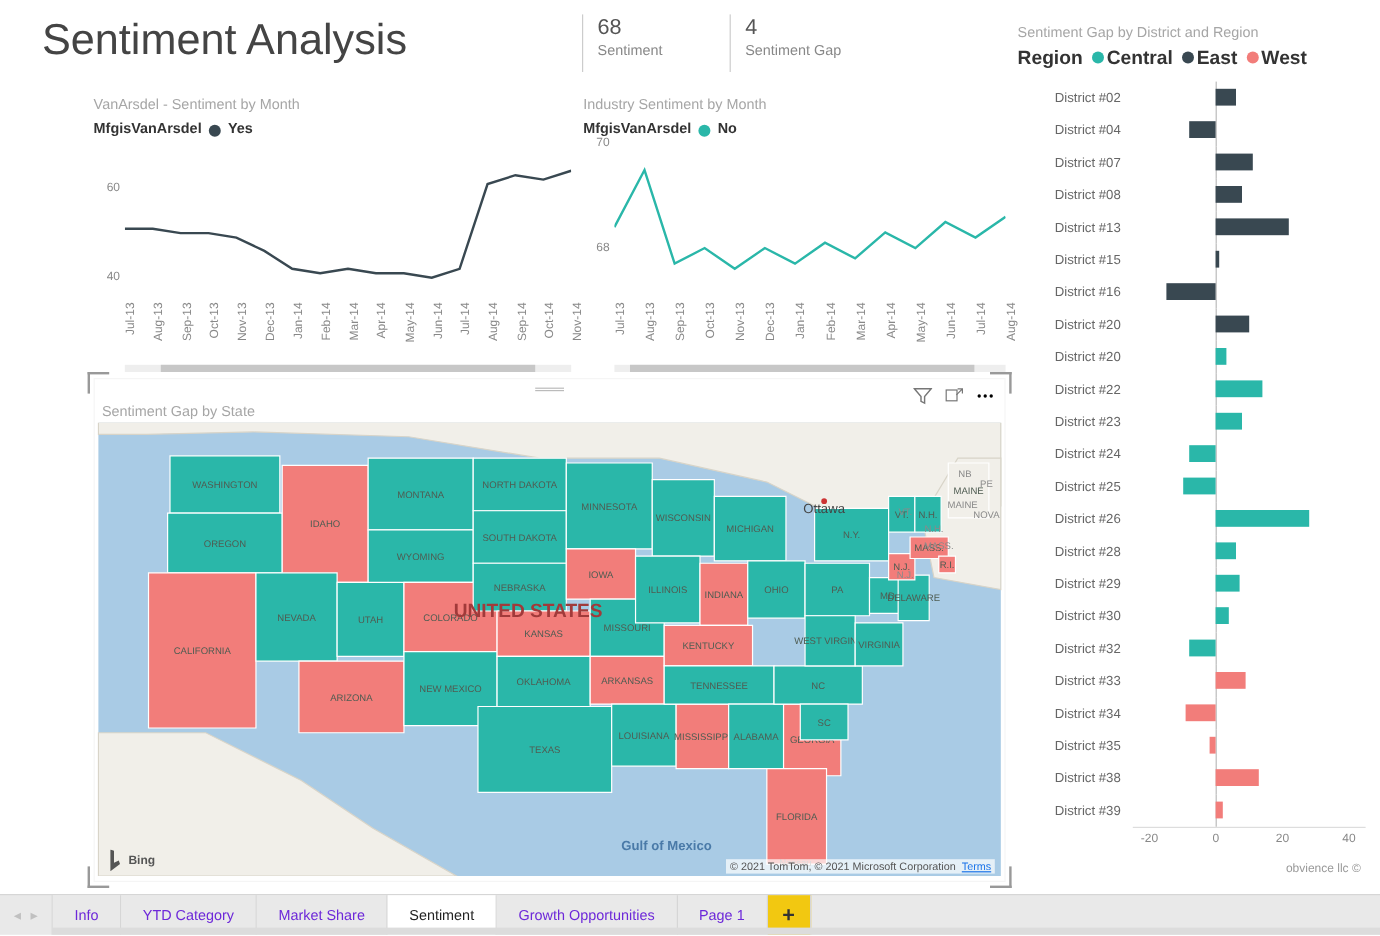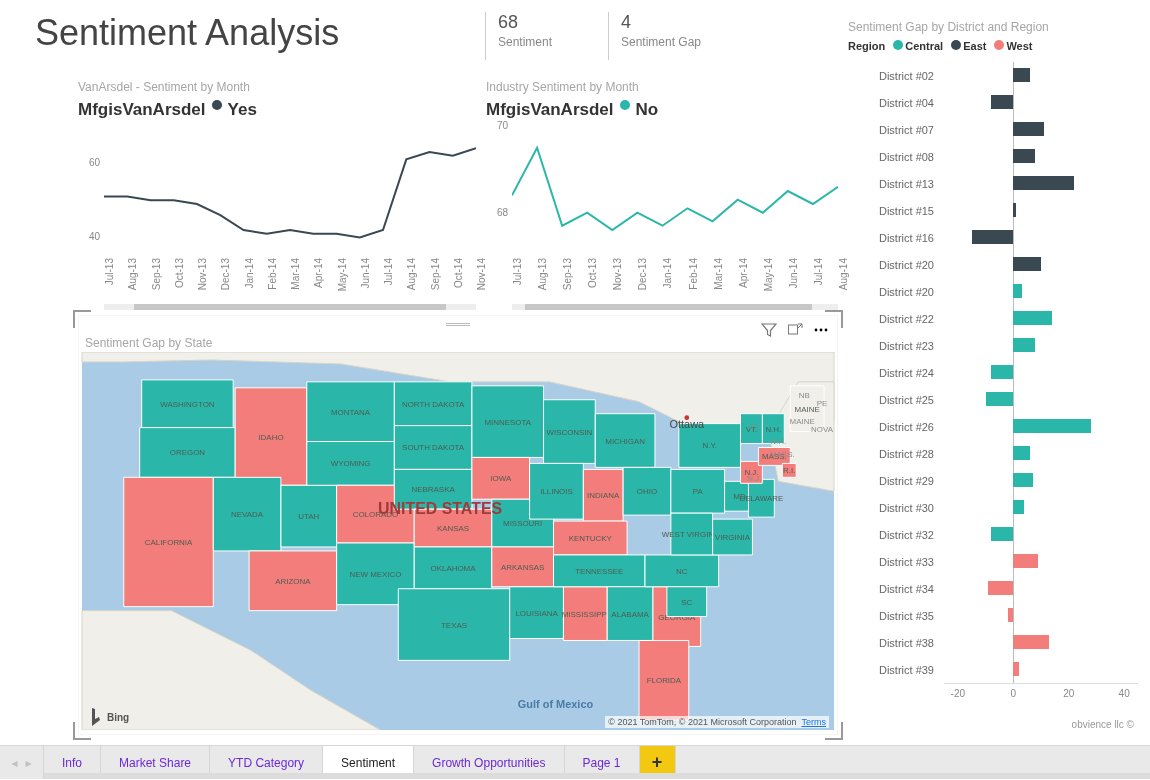--- a/index.html
+++ b/index.html
@@ -42,22 +42,22 @@
     position: absolute;
     top: 80px;
     height: 230px;
   }
   .card1 { left: 78px;  width: 398px; }
   .card2 { left: 486px; width: 352px; }
   .chart-title {
     font-size: 12px; color: #a6a6a6; margin-bottom: 6px;
   }
   .legend-row {
-    font-size: 17px; font-weight: 700; color: #333;
-    display:flex; align-items:flex-start; gap:6px;
+    font-size: 12px; font-weight: 700; color: #333;
+    display:flex; align-items:flex-end; gap:6px;
     margin-bottom:6px;
   }
   .swatch-dot {
     width:10px; height:10px; border-radius:50%; display:inline-block;
   }
   .plot-area { position:relative; width:100%; height:130px; }
   .yaxis { position:absolute; left:0; top:0; bottom:0; width:22px; }
   .ytick {
     position:absolute; left:0; width:22px; text-align:right;
     font-size:10px; color:#888;
@@ -122,21 +122,21 @@
   }
 
   
   .district-card {
     position:absolute; left:848px; top:20px; width:296px; height:714px;
   }
   .district-title {
     font-size:12px; color:#a6a6a6; margin-bottom:6px;
   }
   .district-legend {
-    font-size:11px; font-weight:700; color:#333;
+    font-size:16px; font-weight:700; color:#333;
     display:flex; align-items:center; gap:4px; margin-bottom:10px;
   }
   .district-legend .lbl { font-weight:700; margin-right:4px; }
   .district-legend .sw { width:10px; height:10px; display:inline-block; border-radius:50%; }
   .district-rows { position:relative; }
   .drow { position:relative; height:27px; display:flex; align-items:center; }
   .drow-label {
     position:absolute; left:0; width:92px;
     font-size:11px; color:#666; text-align:right; padding-right:6px;
   }
@@ -605,21 +605,21 @@
 
 </div>
 
 <div class="tabstrip">
   <div class="navbtns">
     <span>◂</span>
     <span>▸</span>
   </div>
   <div id="tabs" style="display:flex">
       <div class="tab">Info</div>
+      <div class="tab">YTD Category</div>
       <div class="tab">Market Share</div>
-      <div class="tab">YTD Category</div>
       <div class="tab active">Sentiment</div>
       <div class="tab">Growth Opportunities</div>
       <div class="tab">Page 1</div>
       <div class="tab add">+</div>
     </div>
   <div class="scrollbar-bottom"></div>
 </div>
 
 </body></html>

